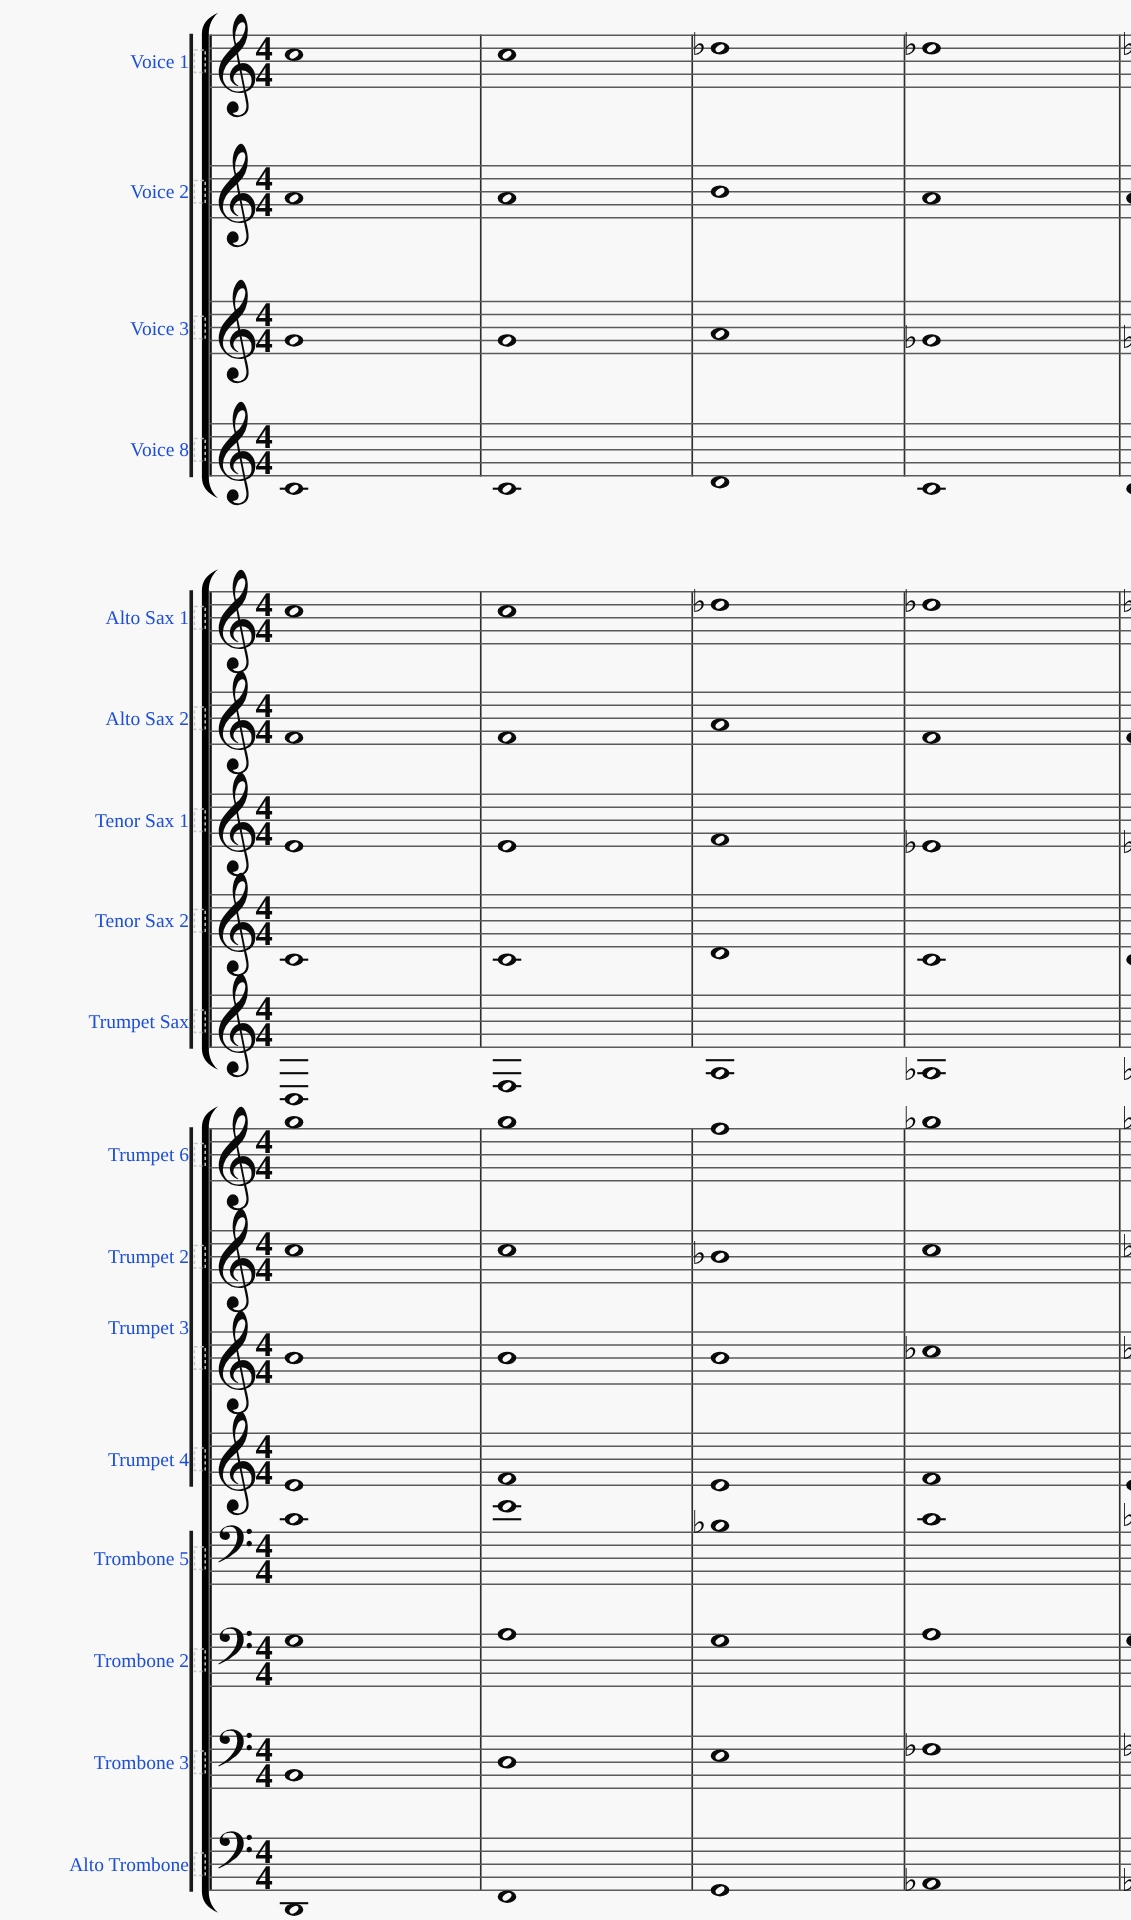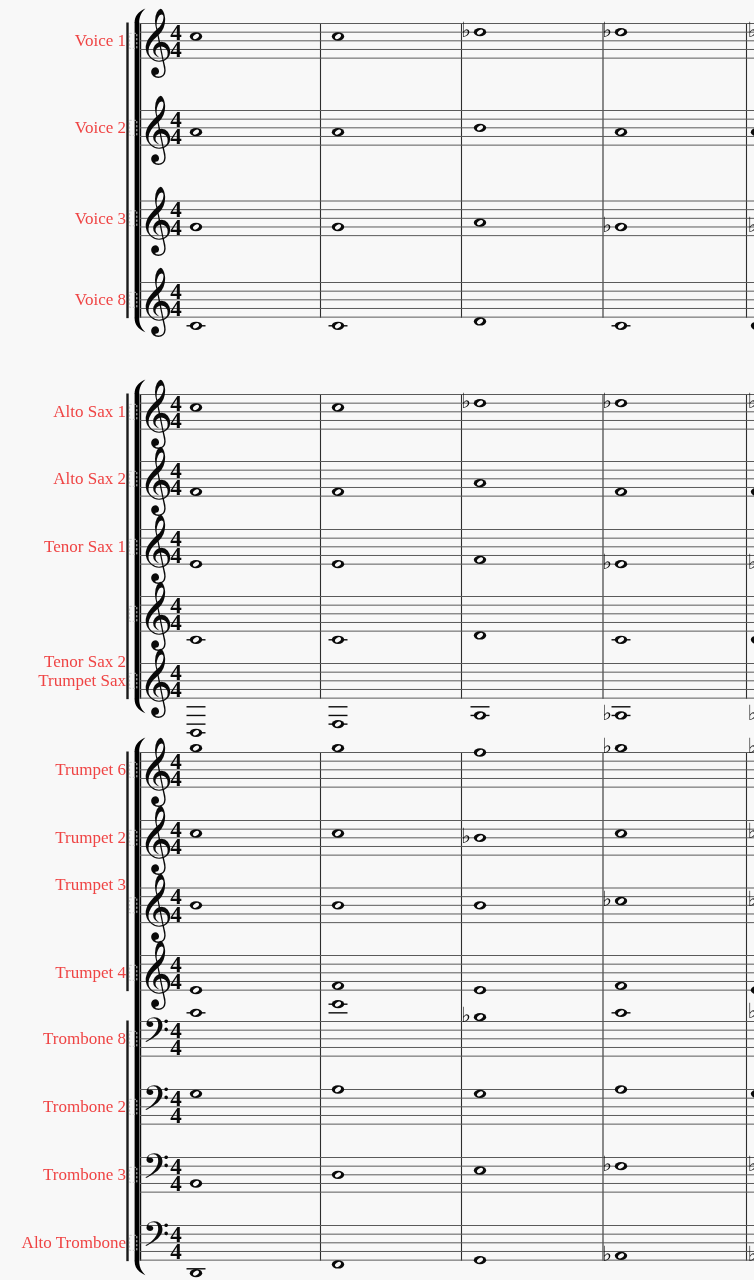--- a/index.html
+++ b/index.html
@@ -1,21 +1,21 @@
 <!DOCTYPE html>
 <html><head>
 <meta charset="utf-8">
 <style>
   html,body{margin:0;padding:0;}
   body{background:#f8f8f8;}
   #page{position:relative;width:754px;height:1280px;background:#f8f8f8;overflow:hidden;
         font-family:"Liberation Serif", serif;}
   #score-svg{position:absolute;left:0;top:0;}
   .staff-label{position:absolute;right:628px;height:19px;line-height:19px;
-    font-size:17px;color:#ef4444;white-space:nowrap;text-align:right;
+    font-size:13px;color:#1d4ed8;white-space:nowrap;text-align:right;
     font-family:"Liberation Serif", serif;}
   svg text{user-select:none;}
 </style>
 </head>
 <body>
 
 <div id="page">
   <svg id="score-svg" width="754" height="1280" viewBox="0 0 754 1280">
       <g>
         <line x1="140.4" y1="23" x2="140.4" y2="317.64" stroke="#111" stroke-width="1.6"></line>
@@ -564,24 +564,24 @@
       </g>
     </svg>
   <div id="labels">
       <div class="staff-label" style="top: 31.32px;">Voice 1</div>
       <div class="staff-label" style="top: 118.32px;">Voice 2</div>
       <div class="staff-label" style="top: 208.82px; margin-left: 28px;">Voice 3</div>
       <div class="staff-label" style="top: 290.32px;">Voice 8</div>
       <div class="staff-label" style="top: 402.32px;">Alto Sax 1</div>
       <div class="staff-label" style="top: 469.32px;">Alto Sax 2</div>
       <div class="staff-label" style="top: 537.32px; margin-left: 20px;">Tenor Sax 1</div>
-      <div class="staff-label" style="top: 604.32px; margin-top: 48px;">Tenor Sax 2</div>
+      <div class="staff-label" style="top: 604.32px;">Tenor Sax 2</div>
       <div class="staff-label" style="top: 671.32px;">Trumpet Sax</div>
       <div class="staff-label" style="top: 760.32px;">Trumpet 6</div>
       <div class="staff-label" style="top: 828.32px;">Trumpet 2</div>
       <div class="staff-label" style="top: 875px;">Trumpet 3</div>
       <div class="staff-label" style="top: 963.32px;">Trumpet 4</div>
-      <div class="staff-label" style="top: 1029.32px;">Trombone 8</div>
+      <div class="staff-label" style="top: 1029.32px;">Trombone 5</div>
       <div class="staff-label" style="top: 1097.32px;">Trombone 2</div>
       <div class="staff-label" style="top: 1165.32px;">Trombone 3</div>
       <div class="staff-label" style="top: 1233.32px;">Alto Trombone</div>
     </div>
 </div>
 
 </body></html>

